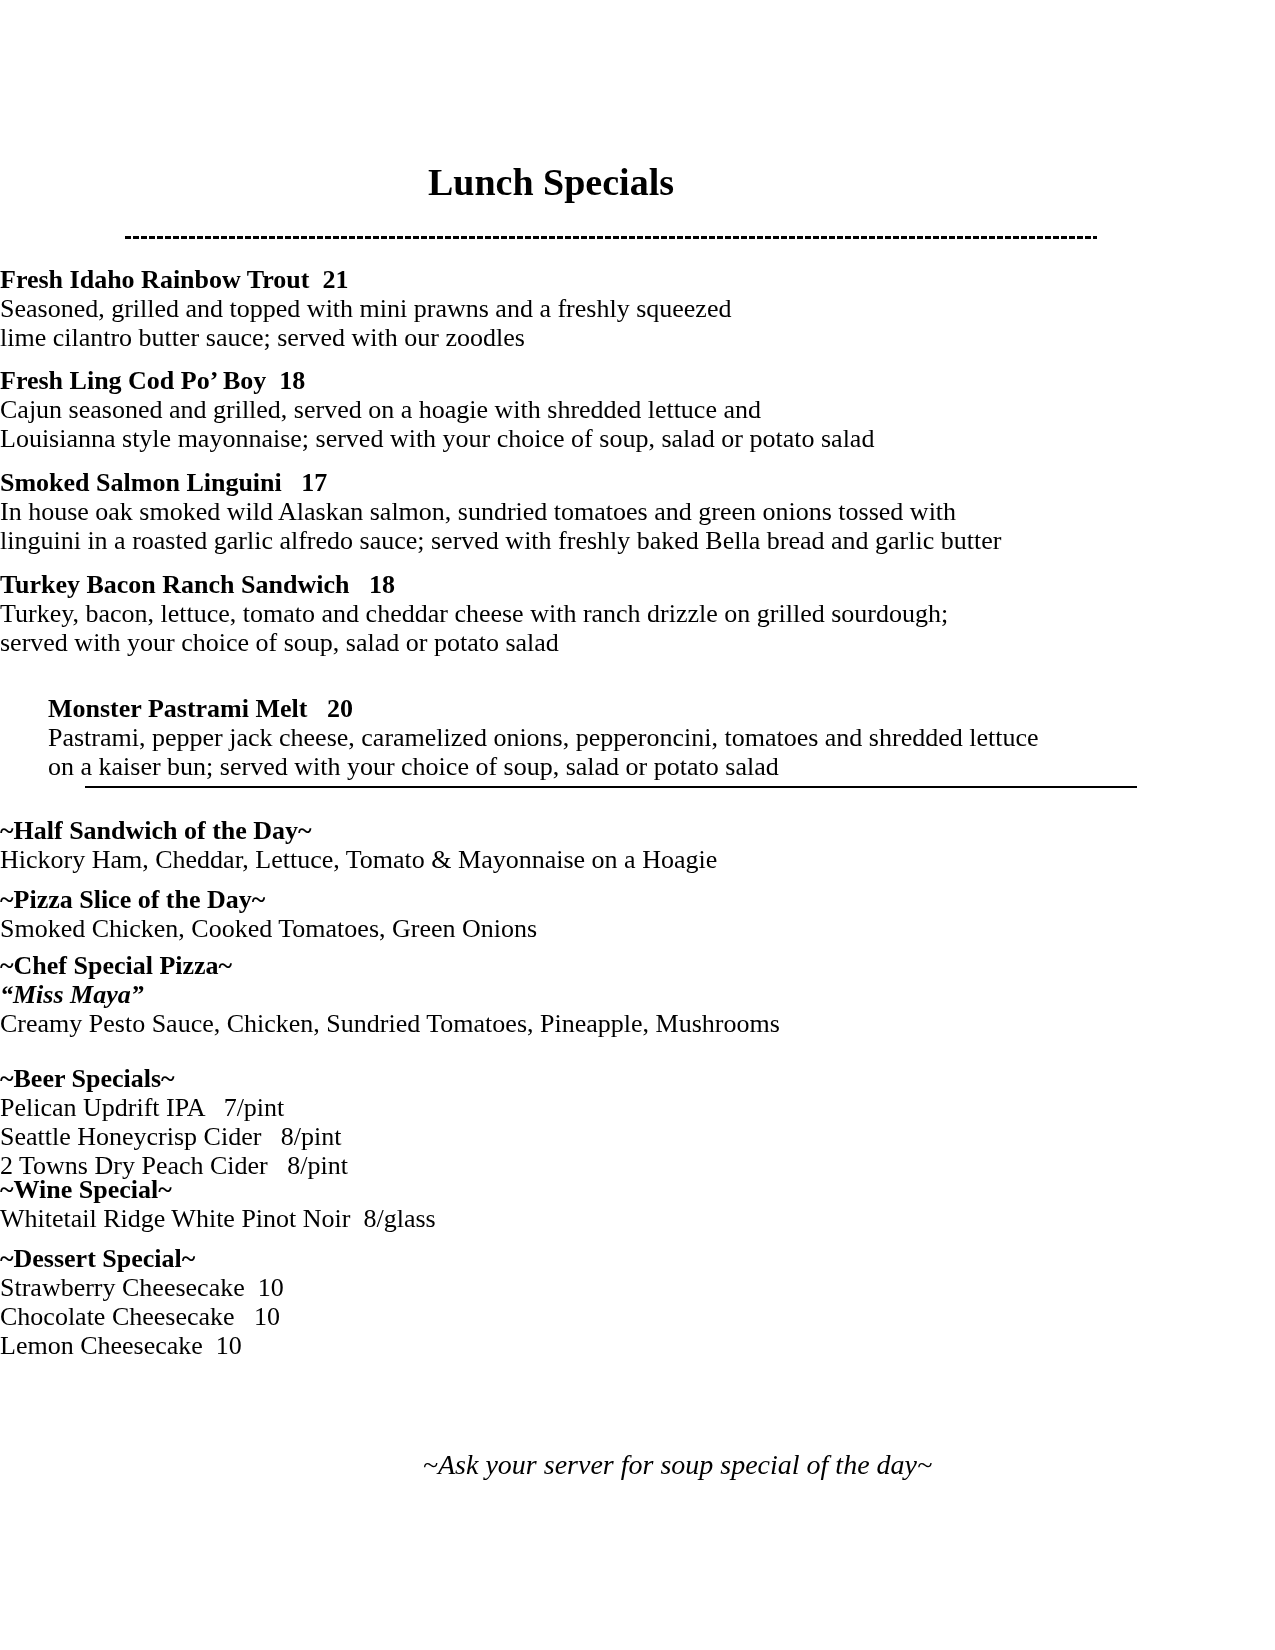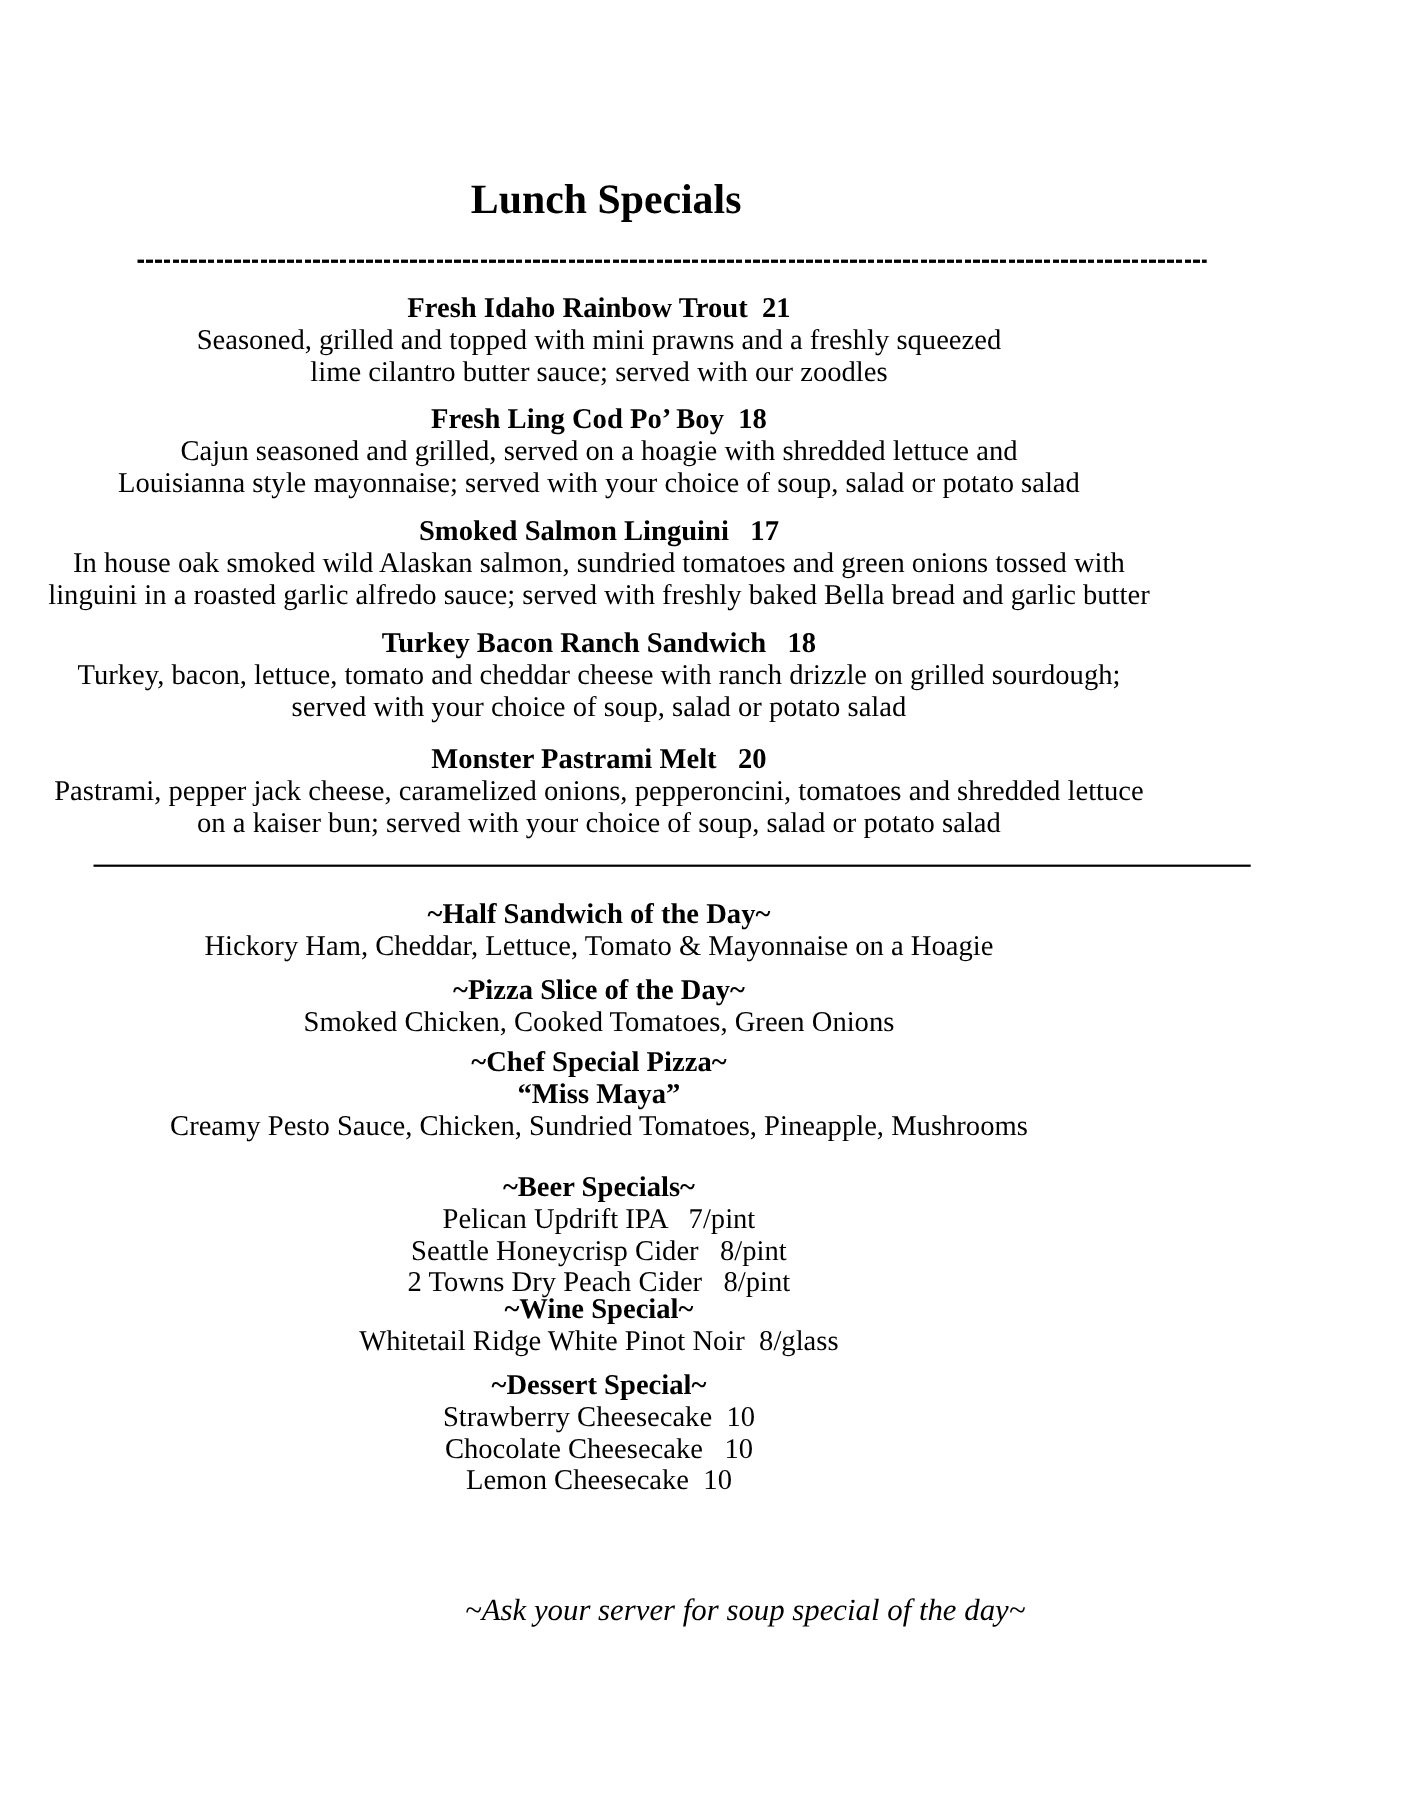--- a/index.html
+++ b/index.html
@@ -3,24 +3,24 @@
 <meta charset="utf-8">
 <style>
   html, body { margin: 0; padding: 0; background: #ffffff; }
   body { width: 1275px; height: 1650px; position: relative; overflow: hidden;
          font-family: "Liberation Serif", "DejaVu Serif", serif; color: #000; }
   .title { position: absolute; top: 160px; left: 0; width: 1102px; text-align: center;
            font-size: 38px; font-weight: bold; line-height: 44px; }
   .dash-rule { position: absolute; top: 236px; left: 125px; width: 972px; height: 3px;
                background-image: repeating-linear-gradient(to right, #000 0 6px, transparent 6px 8px); }
   .solid-rule { position: absolute; top: 786px; left: 85px; width: 1052px; height: 2px; background: #000; }
-  .block { position: absolute; left: 0; width: 1089px; text-align: center; font-size: 26px; line-height: 29px; }
+  .block { position: absolute; left: 0; width: 1089px; text-align: left; font-size: 26px; line-height: 29px; }
   .block .line { display: block; white-space: pre; }
   .block .head { font-weight: bold; }
-  .block .ital { font-weight: bold; }
+  .block .ital { font-weight: bold; font-style: italic; }
   .footer { position: absolute; top: 1449px; left: 0; width: 1275px; text-align: center;
             font-size: 28px; font-style: italic; line-height: 32px; white-space: pre; margin-left: 40px; }
 </style>
 </head>
 <body>
 
 <div class="title">Lunch Specials</div>
 <div class="dash-rule"></div>
 
 <div class="block" style="top:265px;">
@@ -36,21 +36,21 @@
 <div class="block" style="top:468px;">
   <span class="line head">Smoked Salmon Linguini   17</span>
   <span class="line">In house oak smoked wild Alaskan salmon, sundried tomatoes and green onions tossed with</span>
   <span class="line">linguini in a roasted garlic alfredo sauce; served with freshly baked Bella bread and garlic butter</span>
 </div>
 <div class="block" style="top:570px;">
   <span class="line head">Turkey Bacon Ranch Sandwich   18</span>
   <span class="line">Turkey, bacon, lettuce, tomato and cheddar cheese with ranch drizzle on grilled sourdough;</span>
   <span class="line">served with your choice of soup, salad or potato salad</span>
 </div>
-<div class="block" style="top:675px;">
+<div class="block" style="top:694px;margin-left:48px;">
   <span class="line head">Monster Pastrami Melt   20</span>
   <span class="line">Pastrami, pepper jack cheese, caramelized onions, pepperoncini, tomatoes and shredded lettuce</span>
   <span class="line">on a kaiser bun; served with your choice of soup, salad or potato salad</span>
 </div>
 
 <div class="solid-rule"></div>
 
 <div class="block" style="top:816px;">
   <span class="line head">~Half Sandwich of the Day~</span>
   <span class="line">Hickory Ham, Cheddar, Lettuce, Tomato &amp; Mayonnaise on a Hoagie</span>

